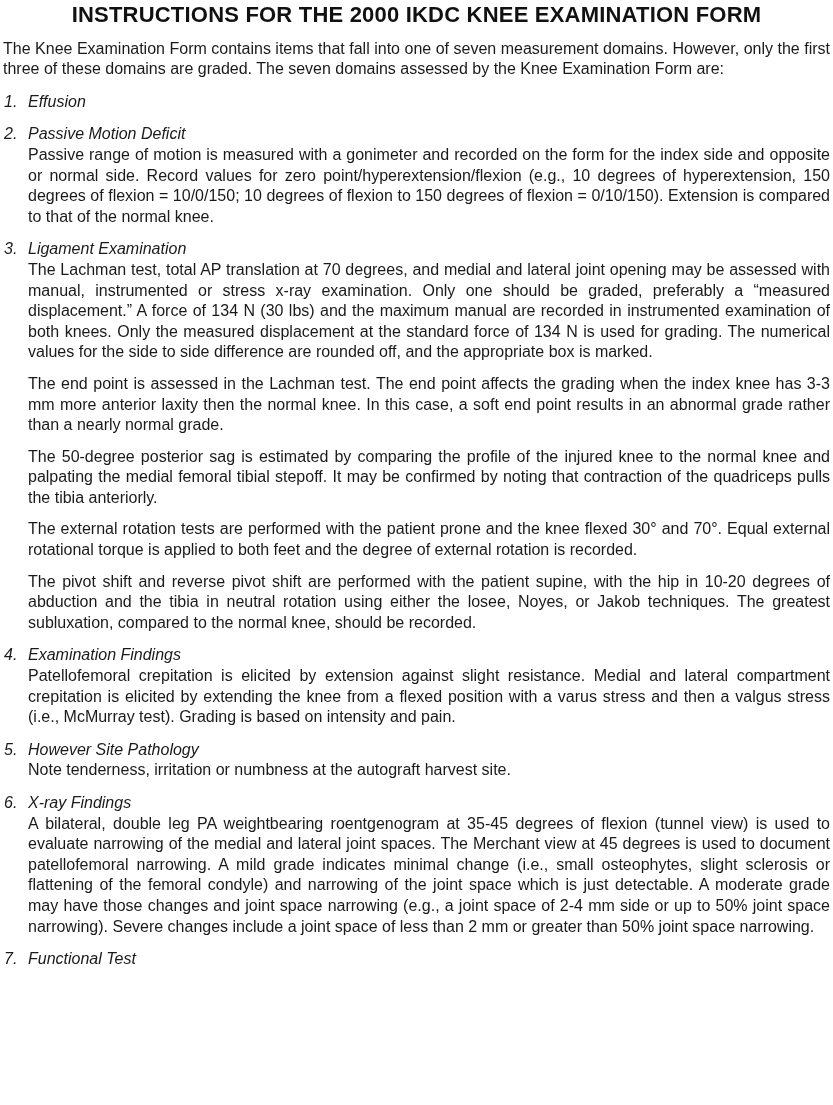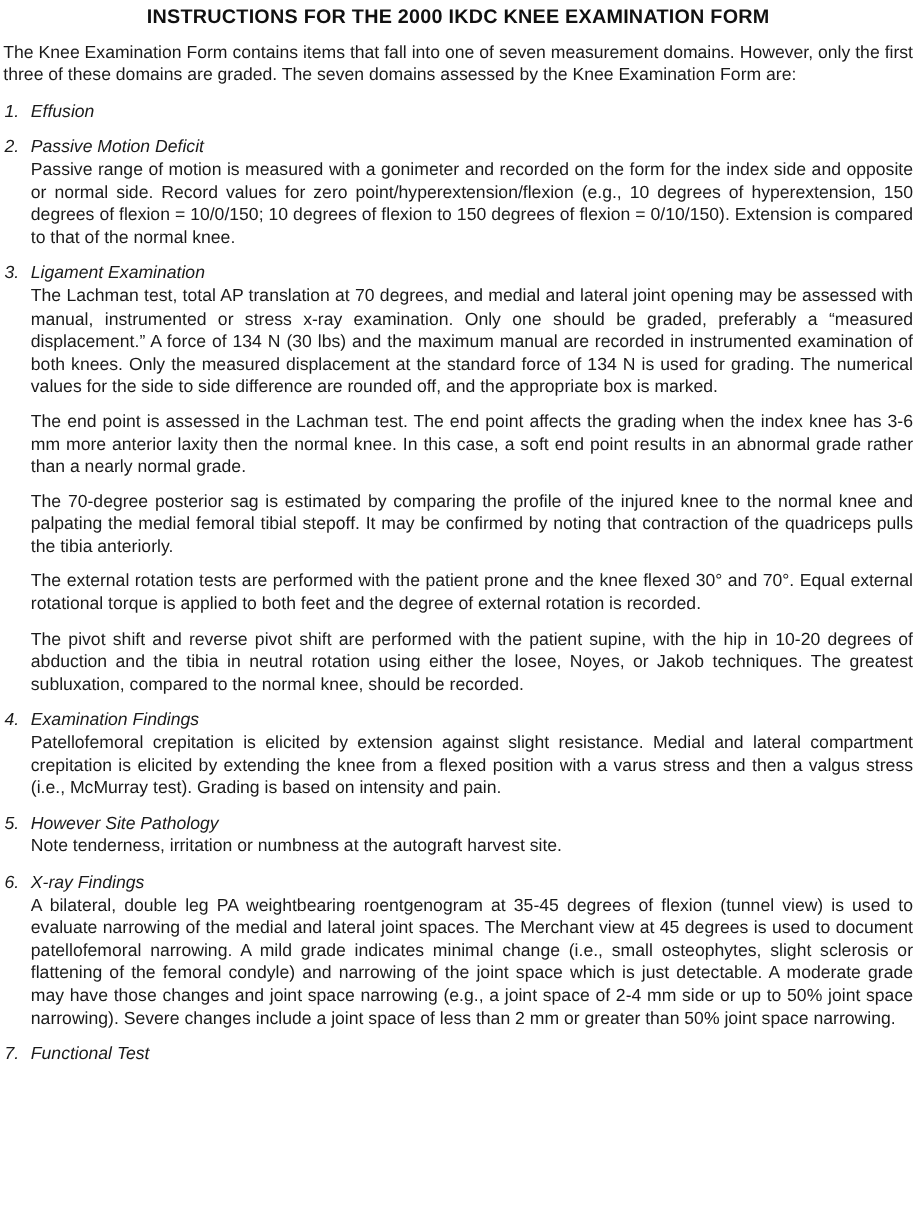--- a/index.html
+++ b/index.html
@@ -17,21 +17,21 @@
     color: #1a1a1a;
     -webkit-font-smoothing: antialiased;
   }
   .page {
     box-sizing: border-box;
     width: 833px;
     height: 1105px;
     padding: 4px 3px 0 3px;
   }
   .doc-title {
-    font-size: 18px;
+    font-size: 22px;
     font-weight: bold;
     text-align: center;
     margin: 1px 0 13px 0;
     letter-spacing: 0.2px;
     color: #111111;
   }
   .intro {
     margin: 0 0 5px 0;
     text-align: justify;
   }
@@ -80,22 +80,22 @@
     </div>
   <p>Passive range of motion is measured with a gonimeter and recorded on the form for the index side and opposite or normal side. Record values for zero point/hyperextension/flexion (e.g., 10 degrees of hyperextension, 150 degrees of flexion = 10/0/150; 10 degrees of flexion to 150 degrees of flexion = 0/10/150). Extension is compared to that of the normal knee.</p>
       </div>
 
   <div class="section">
     <div class="sec-head">
       <span class="sec-num">3.</span>
       <span class="sec-title">Ligament Examination</span>
     </div>
   <p>The Lachman test, total AP translation at 70 degrees, and medial and lateral joint opening may be assessed with manual, instrumented or stress x-ray examination. Only one should be graded, preferably a “measured displacement.” A force of 134 N (30 lbs) and the maximum manual are recorded in instrumented examination of both knees. Only the measured displacement at the standard force of 134 N is used for grading. The numerical values for the side to side difference are rounded off, and the appropriate box is marked.</p>
-        <p>The end point is assessed in the Lachman test. The end point affects the grading when the index knee has 3-6 mm more anterior laxity then the normal knee. In this case, a soft end point results in an abnormal grade rather than a nearly normal grade.</p>
-        <p>The 70-degree posterior sag is estimated by comparing the profile of the injured knee to the normal knee and palpating the medial femoral tibial stepoff. It may be confirmed by noting that contraction of the quadriceps pulls the tibia anteriorly.</p>
+        <p>The end point is assessed in the Lachman test. The end point affects the grading when the index knee has 3-3 mm more anterior laxity then the normal knee. In this case, a soft end point results in an abnormal grade rather than a nearly normal grade.</p>
+        <p>The 50-degree posterior sag is estimated by comparing the profile of the injured knee to the normal knee and palpating the medial femoral tibial stepoff. It may be confirmed by noting that contraction of the quadriceps pulls the tibia anteriorly.</p>
         <p>The external rotation tests are performed with the patient prone and the knee flexed 30° and 70°. Equal external rotational torque is applied to both feet and the degree of external rotation is recorded.</p>
         <p>The pivot shift and reverse pivot shift are performed with the patient supine, with the hip in 10-20 degrees of abduction and the tibia in neutral rotation using either the losee, Noyes, or Jakob techniques. The greatest subluxation, compared to the normal knee, should be recorded.</p>
       </div>
 
   <div class="section">
     <div class="sec-head">
       <span class="sec-num">4.</span>
       <span class="sec-title">Examination Findings</span>
     </div>
   <p>Patellofemoral crepitation is elicited by extension against slight resistance. Medial and lateral compartment crepitation is elicited by extending the knee from a flexed position with a varus stress and then a valgus stress (i.e., McMurray test). Grading is based on intensity and pain.</p>

